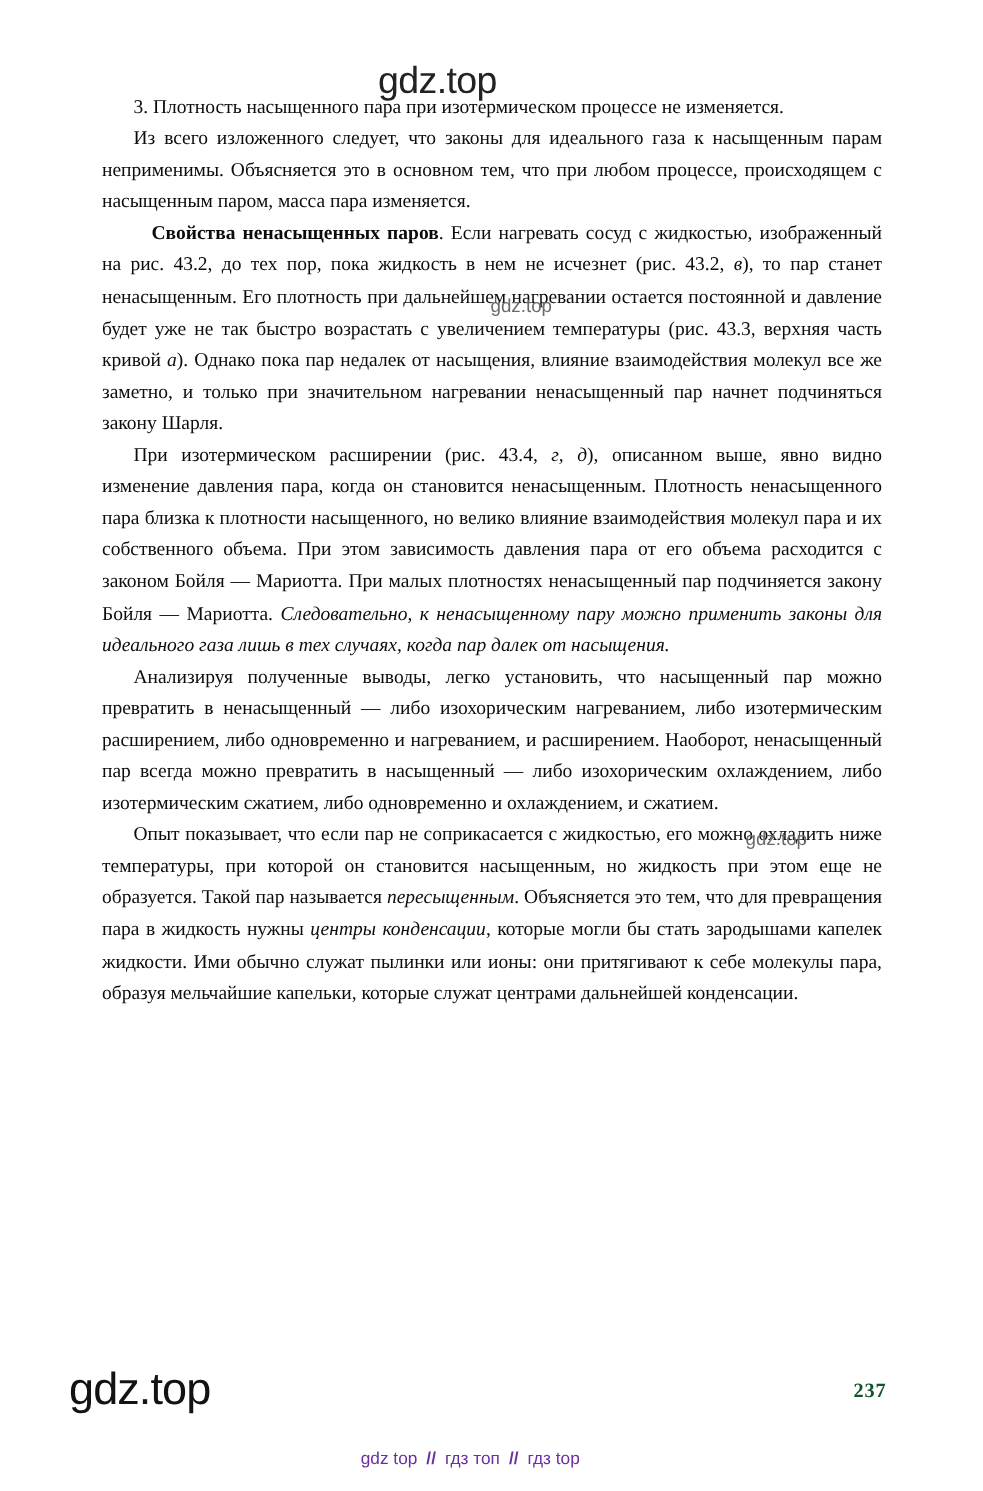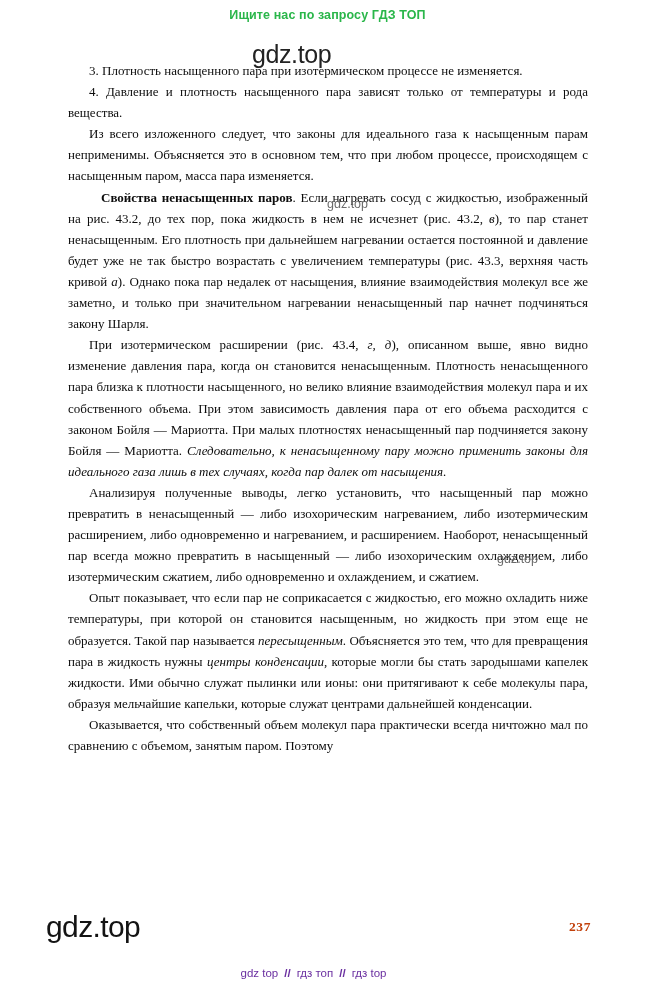--- a/index.html
+++ b/index.html
@@ -90,21 +90,21 @@
   .content i { font-style: italic; }
 
   
   .pageno {
     position: absolute;
     top: 919px;
     left: 569px;
     font-family: "Liberation Serif", serif;
     font-size: 13.5px;
     font-weight: bold;
-    color: #c2410c;
+    color: #14532d;
     letter-spacing: 0.6px;
   }
 
   
   .footer {
     position: absolute;
     top: 967px;
     left: 0;
     width: 627px;
     text-align: center;
@@ -114,33 +114,30 @@
     white-space: nowrap;
   }
   .footer .lnk { color: #6a2fa0; text-decoration: none; }
   .footer .sep { color: #6a2fa0; padding: 0 6px; font-weight: bold; }
 </style>
 </head>
 <body>
 
 <div class="page">
 
-  <div class="promo">Ищите нас по запросу ГДЗ ТОП</div>
 
   <div class="wm-top">gdz.top</div>
 
   <div class="content" id="content-root">
       <p><span>3. Плотность насыщенного пара при изотермическом процессе не изменяется.</span></p>
-      <p><span>4. Давление и плотность насыщенного пара зависят только от температуры и рода вещества.</span></p>
       <p><span>Из всего изложенного следует, что законы для идеального газа к насыщенным парам неприменимы. Объясняется это в основном тем, что при любом процессе, происходящем с насыщенным паром, масса пара изменяется.</span></p>
       <p><b>Свойства ненасыщенных паров</b><span>. Если нагревать сосуд с жидкостью, изображенный на рис. 43.2, до тех пор, пока жидкость в нем не исчезнет (рис. 43.2, </span><i>в</i><span>), то пар станет ненасыщенным. Его плотность при дальнейшем нагревании остается постоянной и давление будет уже не так быстро возрастать с увеличением температуры (рис. 43.3, верхняя часть кривой </span><i>а</i><span>). Однако пока пар недалек от насыщения, влияние взаимодействия молекул все же заметно, и только при значительном нагревании ненасыщенный пар начнет подчиняться закону Шарля.</span></p>
       <p><span>При изотермическом расширении (рис. 43.4, </span><i>г, д</i><span>), описанном выше, явно видно изменение давления пара, когда он становится ненасыщенным. Плотность ненасыщенного пара близка к плотности насыщенного, но велико влияние взаимодействия молекул пара и их собственного объема. При этом зависимость давления пара от его объема расходится с законом Бойля — Мариотта. При малых плотностях ненасыщенный пар подчиняется закону Бойля — Мариотта. </span><i>Следовательно, к ненасыщенному пару можно применить законы для идеального газа лишь в тех случаях, когда пар далек от насыщения.</i></p>
       <p><span>Анализируя полученные выводы, легко установить, что насыщенный пар можно превратить в ненасыщенный — либо изохорическим нагреванием, либо изотермическим расширением, либо одновременно и нагреванием, и расширением. Наоборот, ненасыщенный пар всегда можно превратить в насыщенный — либо изохорическим охлаждением, либо изотермическим сжатием, либо одновременно и охлаждением, и сжатием.</span></p>
       <p><span>Опыт показывает, что если пар не соприкасается с жидкостью, его можно охладить ниже температуры, при которой он становится насыщенным, но жидкость при этом еще не образуется. Такой пар называется </span><i>пересыщенным</i><span>. Объясняется это тем, что для превращения пара в жидкость нужны </span><i>центры конденсации</i><span>, которые могли бы стать зародышами капелек жидкости. Ими обычно служат пылинки или ионы: они притягивают к себе молекулы пара, образуя мельчайшие капельки, которые служат центрами дальнейшей конденсации.</span></p>
-      <p><span>Оказывается, что собственный объем молекул пара практически всегда ничтожно мал по сравнению с объемом, занятым паром. Поэтому</span></p>
     </div>
 
   <div class="wm-small wm-s1">gdz.top</div>
   <div class="wm-small wm-s2">gdz.top</div>
 
   <div class="wm-bottom">gdz.top</div>
 
   <div class="pageno">237</div>
 
   <div class="footer" id="footer-root"><a class="lnk" href="#">gdz top</a><span class="sep">//</span><a class="lnk" href="#">гдз топ</a><span class="sep">//</span><a class="lnk" href="#">гдз top</a></div>

